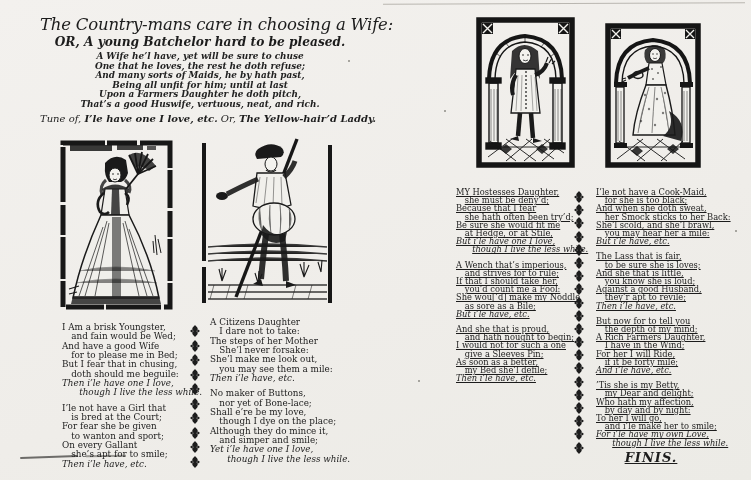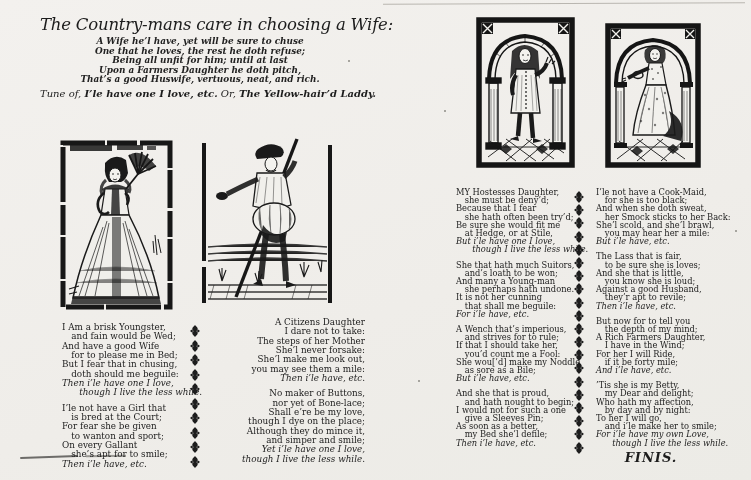--- a/index.html
+++ b/index.html
@@ -16,23 +16,23 @@
   .title-block { left:40px; top:15px; width:320px; text-align:center; }
   .title-main { font-style:italic; font-size:16.5px; white-space:nowrap; letter-spacing:-0.2px; }
   .title-sub  { font-style:italic; font-weight:bold; font-size:12.2px; white-space:nowrap; margin-top:1px; }
   .intro { margin-top:3px; font-style:italic; font-size:8.9px; line-height:9.6px; font-weight:bold; color:#222; }
   .tune  { margin-top:3px; font-style:italic; font-size:10px; white-space:nowrap; }
   .tune .b { font-weight:bold; }
 
   
   .vcol { text-align:left; }
   .col-left  { font-size:8.8px; line-height:9.35px; }
-  .col-right { font-size:8.3px; line-height:8.2px; }
+  .col-right { font-size:8.3px; line-height:8.2px;text-decoration:underline; }
   .col-l1 { left:62px;  top:323px; width:145px; }
-  .col-l2 { left:210px; top:318px; width:155px;text-align:right; }
+  .col-l2 { left:210px; top:318px; width:155px; }
   .col-r1 { left:456px; top:188px; width:125px; }
   .col-r2 { left:596px; top:188px; width:135px; }
   .stanza { margin-bottom:6px; }
   .col-right .stanza { margin-bottom:7px; }
   .vline { white-space:nowrap; }
   .ind1 { margin-left:1.05em; }
   .ind2 { margin-left:1.95em; }
   .it { font-style:italic; }
   .finis { font-style:italic; font-weight:bold; font-size:13px; letter-spacing:1px; text-align:center; width:110px; margin-top:0; }
 
@@ -62,23 +62,25 @@
 <div class="abs art-topline"></div>
 <div class="abs smudge1"></div>
 <div class="abs smudge2"></div>
 <div class="abs speck sp1"></div>
 <div class="abs speck sp2"></div>
 <div class="abs speck sp3"></div>
 <div class="abs speck sp4"></div>
 
 <div class="abs title-block">
   <div class="title-main">The Country-mans care in choosing a Wife:</div>
+  <div class="title-sub">OR, A young Batchelor hard to be pleased.</div>
   <div class="intro">
       <div class="vline">A Wife he’l have, yet will be sure to chuse</div>
       <div class="vline">One that he loves, the rest he doth refuse;</div>
+      <div class="vline">And many sorts of Maids, he by hath past,</div>
       <div class="vline">Being all unfit for him; until at last</div>
       <div class="vline">Upon a Farmers Daughter he doth pitch,</div>
       <div class="vline">That’s a good Huswife, vertuous, neat, and rich.</div>
     </div>
   <div class="tune"><span>Tune of, </span><span class="b">I’le have one I love, etc.</span><span> Or, </span><span class="b">The Yellow-hair’d Laddy.</span></div>
 </div>
 
 <svg class="abs wc wc1" width="115" height="173" viewBox="0 0 115 173">
   <rect x="4" y="4" width="107" height="164" fill="none" stroke="#171717" stroke-width="5" stroke-dasharray="42 2 30 3 55 2 38 3 26 2"></rect>
   <rect x="11" y="6" width="42" height="6" fill="#171717" opacity=".85"></rect>
@@ -558,29 +560,20 @@
       <div class="vline">MY Hostesses Daughter,</div>
       <div class="vline ind1">she must be deny’d;</div>
       <div class="vline">Because that I fear</div>
       <div class="vline ind1">she hath often been try’d;</div>
       <div class="vline">Be sure she would fit me</div>
       <div class="vline ind1">at Hedge, or at Stile,</div>
       <div class="vline it">But i’le have one I love,</div>
       <div class="vline ind2 it">though I live the less while.</div>
     </div>
     <div class="stanza">
-      <div class="vline">She that hath much Suitors,</div>
-      <div class="vline ind1">and’s loath to be won;</div>
-      <div class="vline">And many a Young-man</div>
-      <div class="vline ind1">she perhaps hath undone.</div>
-      <div class="vline">It is not her cunning</div>
-      <div class="vline ind1">that shall me beguile:</div>
-      <div class="vline it">For i’le have, etc.</div>
-    </div>
-    <div class="stanza">
       <div class="vline">A Wench that’s imperious,</div>
       <div class="vline ind1">and strives for to rule;</div>
       <div class="vline">If that I should take her,</div>
       <div class="vline ind1">you’d count me a Fool:</div>
       <div class="vline">She wou[’d] make my Noddle</div>
       <div class="vline ind1">as sore as a Bile;</div>
       <div class="vline it">But i’le have, etc.</div>
     </div>
     <div class="stanza">
       <div class="vline">And she that is proud,</div>

